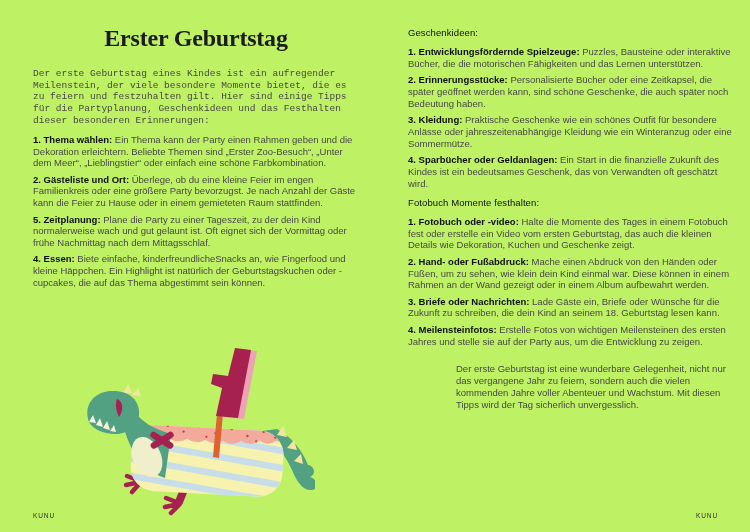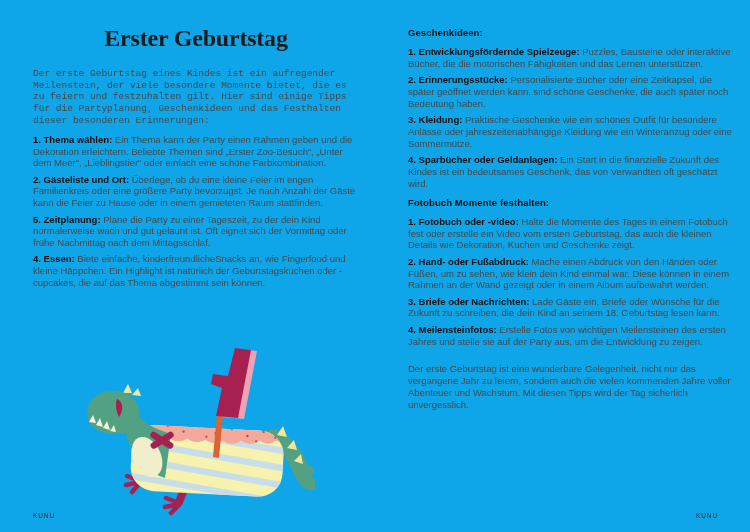--- a/index.html
+++ b/index.html
@@ -7,21 +7,21 @@
   body {
     font-family: "Liberation Sans", "DejaVu Sans", sans-serif;
     background: #ffffff;
     color: #474747;
     overflow: hidden;
   }
   .spread {
     position: relative;
     width: 750px;
     height: 532px;
-    background: #0ea5e9;
+    background: #bef264;
   }
   .page { position: absolute; top: 0; }
   .page-left  { left: 33px;  width: 326px; padding-top: 24px; }
   .page-right { left: 408px; width: 325px; padding-top: 27px; }
 
   h1.title {
     font-family: "Liberation Serif", "DejaVu Serif", serif;
     font-weight: bold;
     font-size: 24px;
     line-height: 1.2;
@@ -30,27 +30,27 @@
     text-align: center;
     margin: 0 0 15px 0;
   }
   p, h2 {
     font-size: 9.5px;
     line-height: 11.8px;
   }
   p.body-par { margin: 0 0 4.5px 0; }
   p.intro    { margin: 0 0 7px 0; font-family: Liberation Mono, monospace; }
   h2.subhead {
-    font-weight: bold;
+    font-weight: normal;
     color: #0f0f0f;
     margin: 7px 0 7.5px 0;
     letter-spacing: 0.1px;
   }
   .lbl { font-weight: bold; color: #0f0f0f; }
-  p.outro { margin-top: 16px; }
+  p.outro { margin-top: 16px; margin-left: 48px; }
 
   .footer {
     position: absolute;
     bottom: 13px;
     font-size: 6.5px;
     letter-spacing: 0.9px;
     color: #2e2e2e;
   }
   .footer-left  { left: 33px; }
   .footer-right { right: 32px; }

